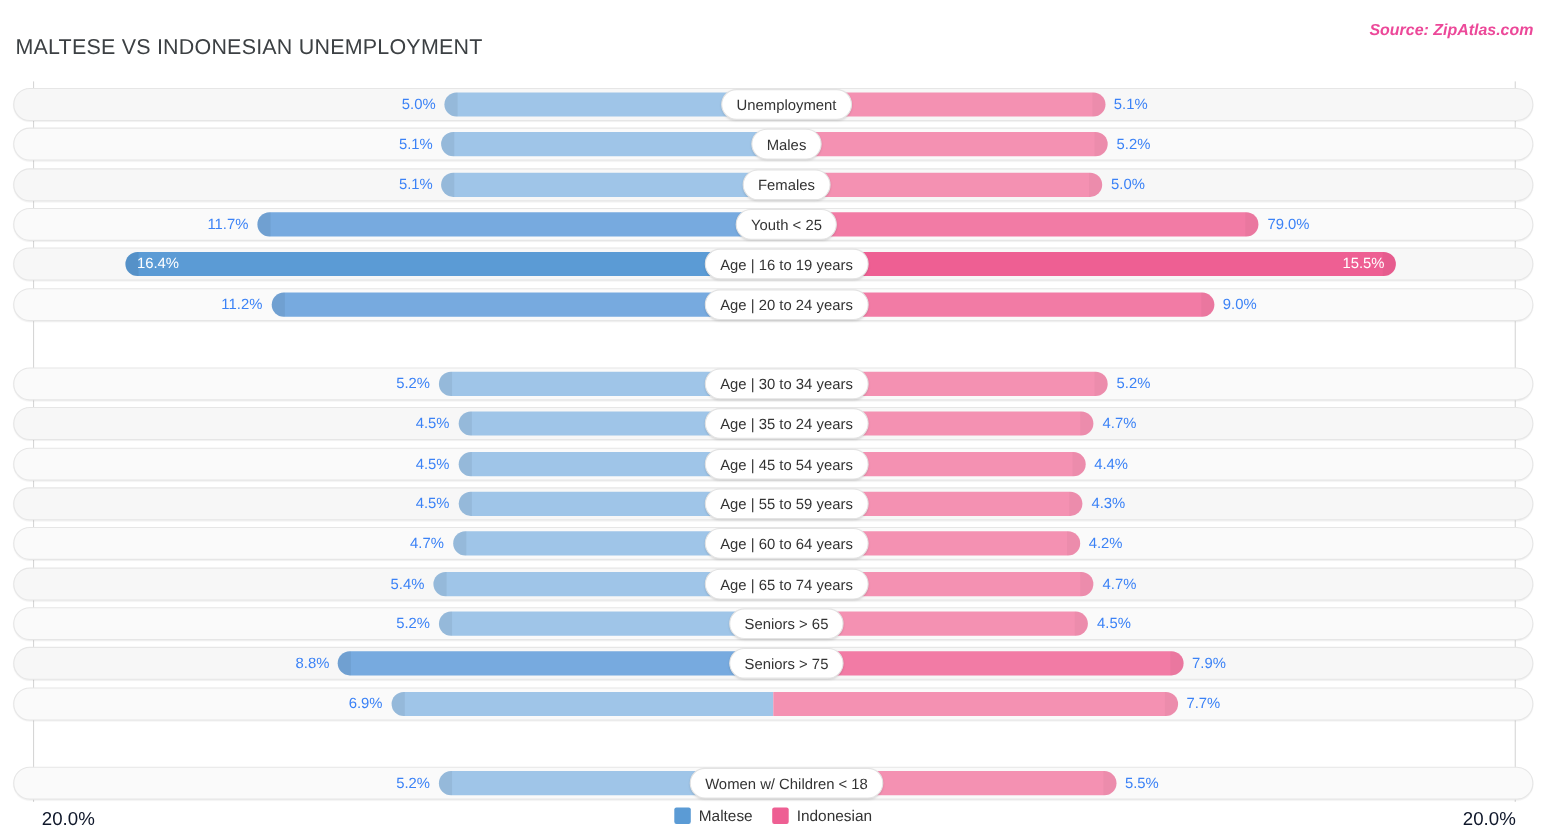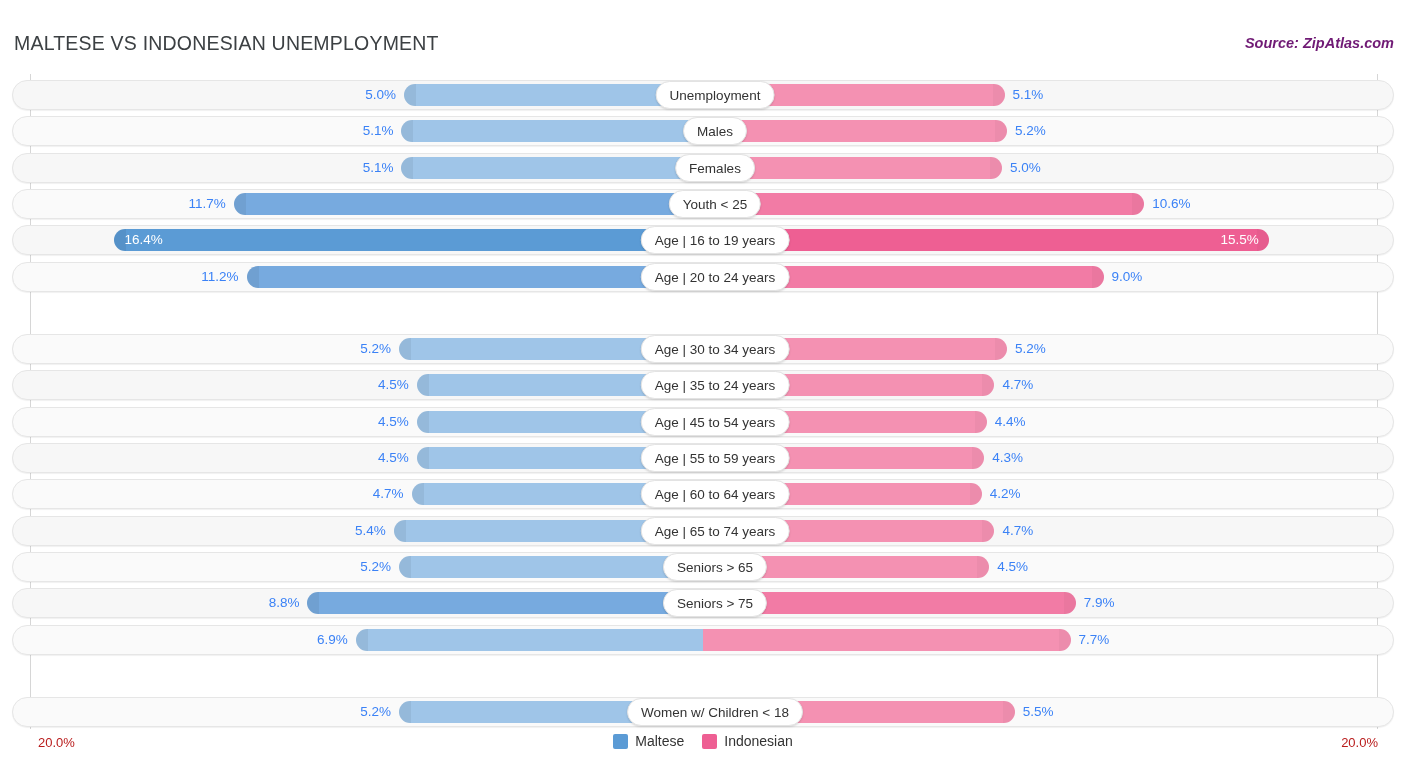--- a/index.html
+++ b/index.html
@@ -12,22 +12,22 @@
   }
   #chart-root{position:relative;width:1406px;height:757px;margin-top:12px;}
 
   
   .title{
     position:absolute;left:14px;top:20px;
     font-size:19.5px;letter-spacing:.2px;color:#3c4043;font-weight:400;
     white-space:nowrap;
   }
   .source{
-    position:absolute;right:12px;top:23px;
-    font-size:14.5px;font-style:italic;font-weight:700;color:#701a75;
+    position:absolute;right:12px;top:8px;
+    font-size:14.5px;font-style:italic;font-weight:700;color:#ec4899;
     white-space:nowrap;
   }
 
   
   .plot{
     position:absolute;left:0;top:62px;width:1406px;height:655px;
   }
   .axis-line{
     position:absolute;top:0;width:1px;height:655px;background:#d6d6d6;
   }
@@ -95,21 +95,21 @@
     transform:translateX(-50%);
     left:703px;
     box-shadow:0 1px 2px rgba(0,0,0,0.13);
     box-sizing:border-box;
     text-align:center;
   }
 
   
   .axis-label{
     position:absolute;top:723px;
-    font-size:13px;color:#b91c1c;white-space:nowrap;
+    font-size:17px;color:#0f172a;white-space:nowrap;
   }
   .axis-label.left{left:38px;}
   .axis-label.right{right:28px;}
 
   .legend{
     position:absolute;top:721px;left:0;width:1406px;
     display:flex;justify-content:center;align-items:center;gap:18px;
     pointer-events:none;
   }
   .legend-item{display:flex;align-items:center;gap:7px;pointer-events:auto;}
@@ -149,21 +149,21 @@
         <div class="bar bar-right" style="left: 691px; width: 299px;"></div>
         <div class="val val-left" style="left: 311.46px; width: 70px;">5.1%</div>
         <div class="val val-right" style="left: 998px; width: 70px;">5.0%</div>
         <div class="cat-pill">Females</div>
       </div>
       <div class="row alt strong" style="top: 114.9px;">
         <div class="track"></div>
         <div class="bar bar-left" style="left: 221.82px; width: 469.18px;"></div>
         <div class="bar bar-right" style="left: 691px; width: 441.24px;"></div>
         <div class="val val-left" style="left: 143.82px; width: 70px;">11.7%</div>
-        <div class="val val-right" style="left: 1140.24px; width: 70px;">10.6%</div>
+        <div class="val val-right" style="left: 1140.24px; width: 70px;">79.0%</div>
         <div class="cat-pill">Youth &lt; 25</div>
       </div>
       <div class="row hl" style="top: 151.2px;">
         <div class="track"></div>
         <div class="bar bar-left" style="left: 102.44px; width: 588.56px;"></div>
         <div class="bar bar-right" style="left: 691px; width: 565.7px;"></div>
         <div class="val val-left inside" style="left: 112.44px; text-align: left; width: 70px;">16.4%</div>
         <div class="val val-right inside" style="left: 1176.7px; width: 70px; text-align: right;">15.5%</div>
         <div class="cat-pill">Age | 16 to 19 years</div>
       </div>

